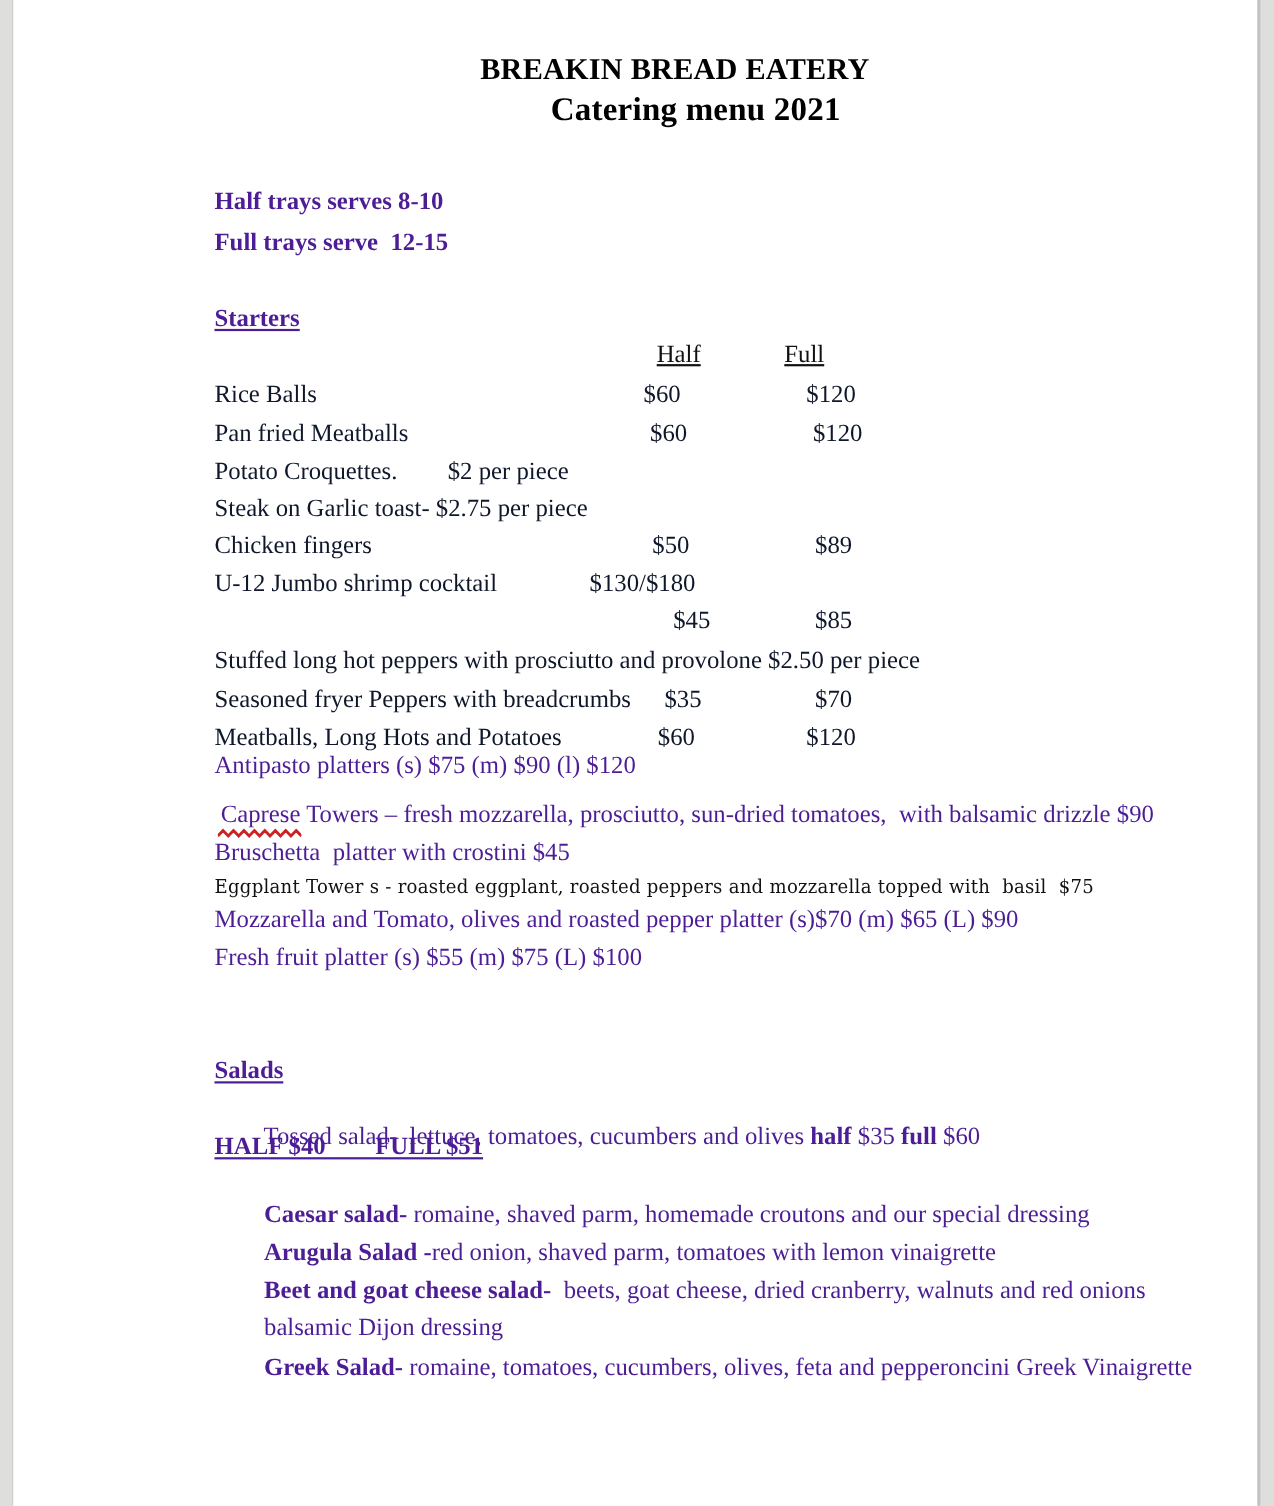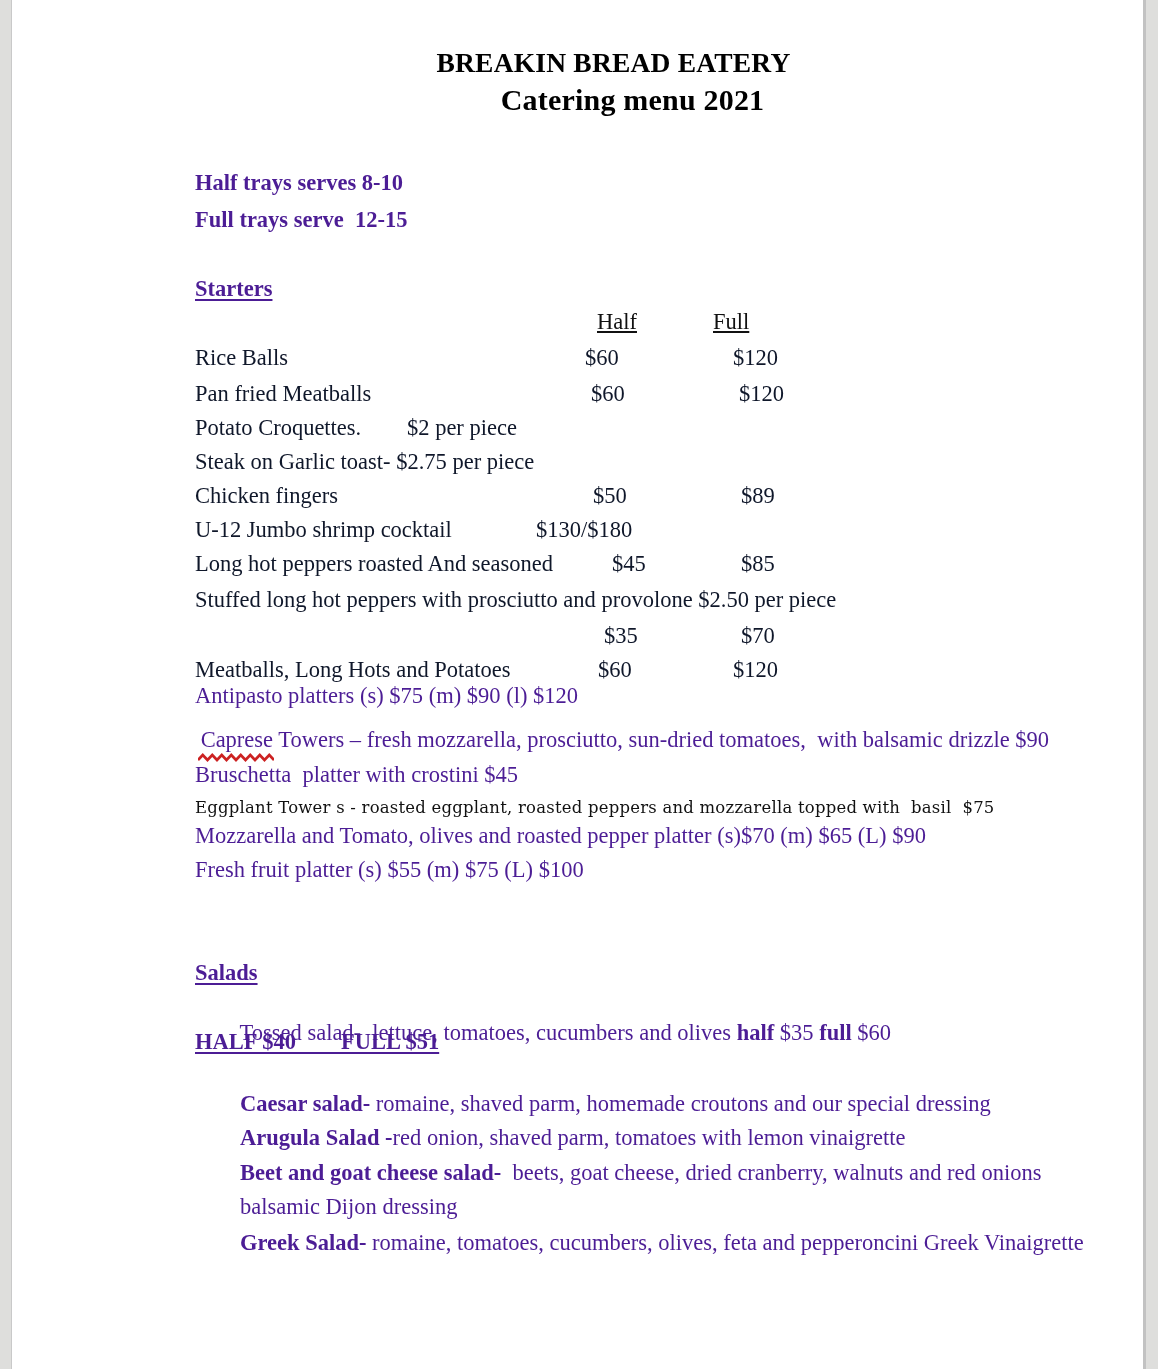--- a/index.html
+++ b/index.html
@@ -195,32 +195,32 @@
         <span class="price" style="left:546px">$89</span>
       </div>
 
       <div class="row" style="top:517px">
         <span class="name">U-12 Jumbo shrimp cocktail</span>
         <span class="price" style="left:341px">$130/$180</span>
         <span class="price" style="left:640px"></span>
       </div>
 
       <div class="row" style="top:551px">
-        <span class="name">Long hot peppers roasted And seasoned</span>
         <span class="price" style="left:417px">$45</span>
         <span class="price" style="left:546px">$85</span>
       </div>
 
       <div class="row" style="top:587px">
         <span class="name">Stuffed long hot peppers with prosciutto and provolone $2.50 per piece</span>
         <span class="price" style="left:760px"></span>
         <span class="price" style="left:860px"></span>
       </div>
 
       <div class="row" style="top:623px">
+        <span class="name">Seasoned fryer Peppers with breadcrumbs</span>
         <span class="price" style="left:409px">$35</span>
         <span class="price" style="left:546px">$70</span>
       </div>
 
       <div class="row" style="top:657px">
         <span class="name">Meatballs, Long Hots and Potatoes</span>
         <span class="price" style="left:403px">$60</span>
         <span class="price" style="left:538px">$120</span>
       </div>
 

